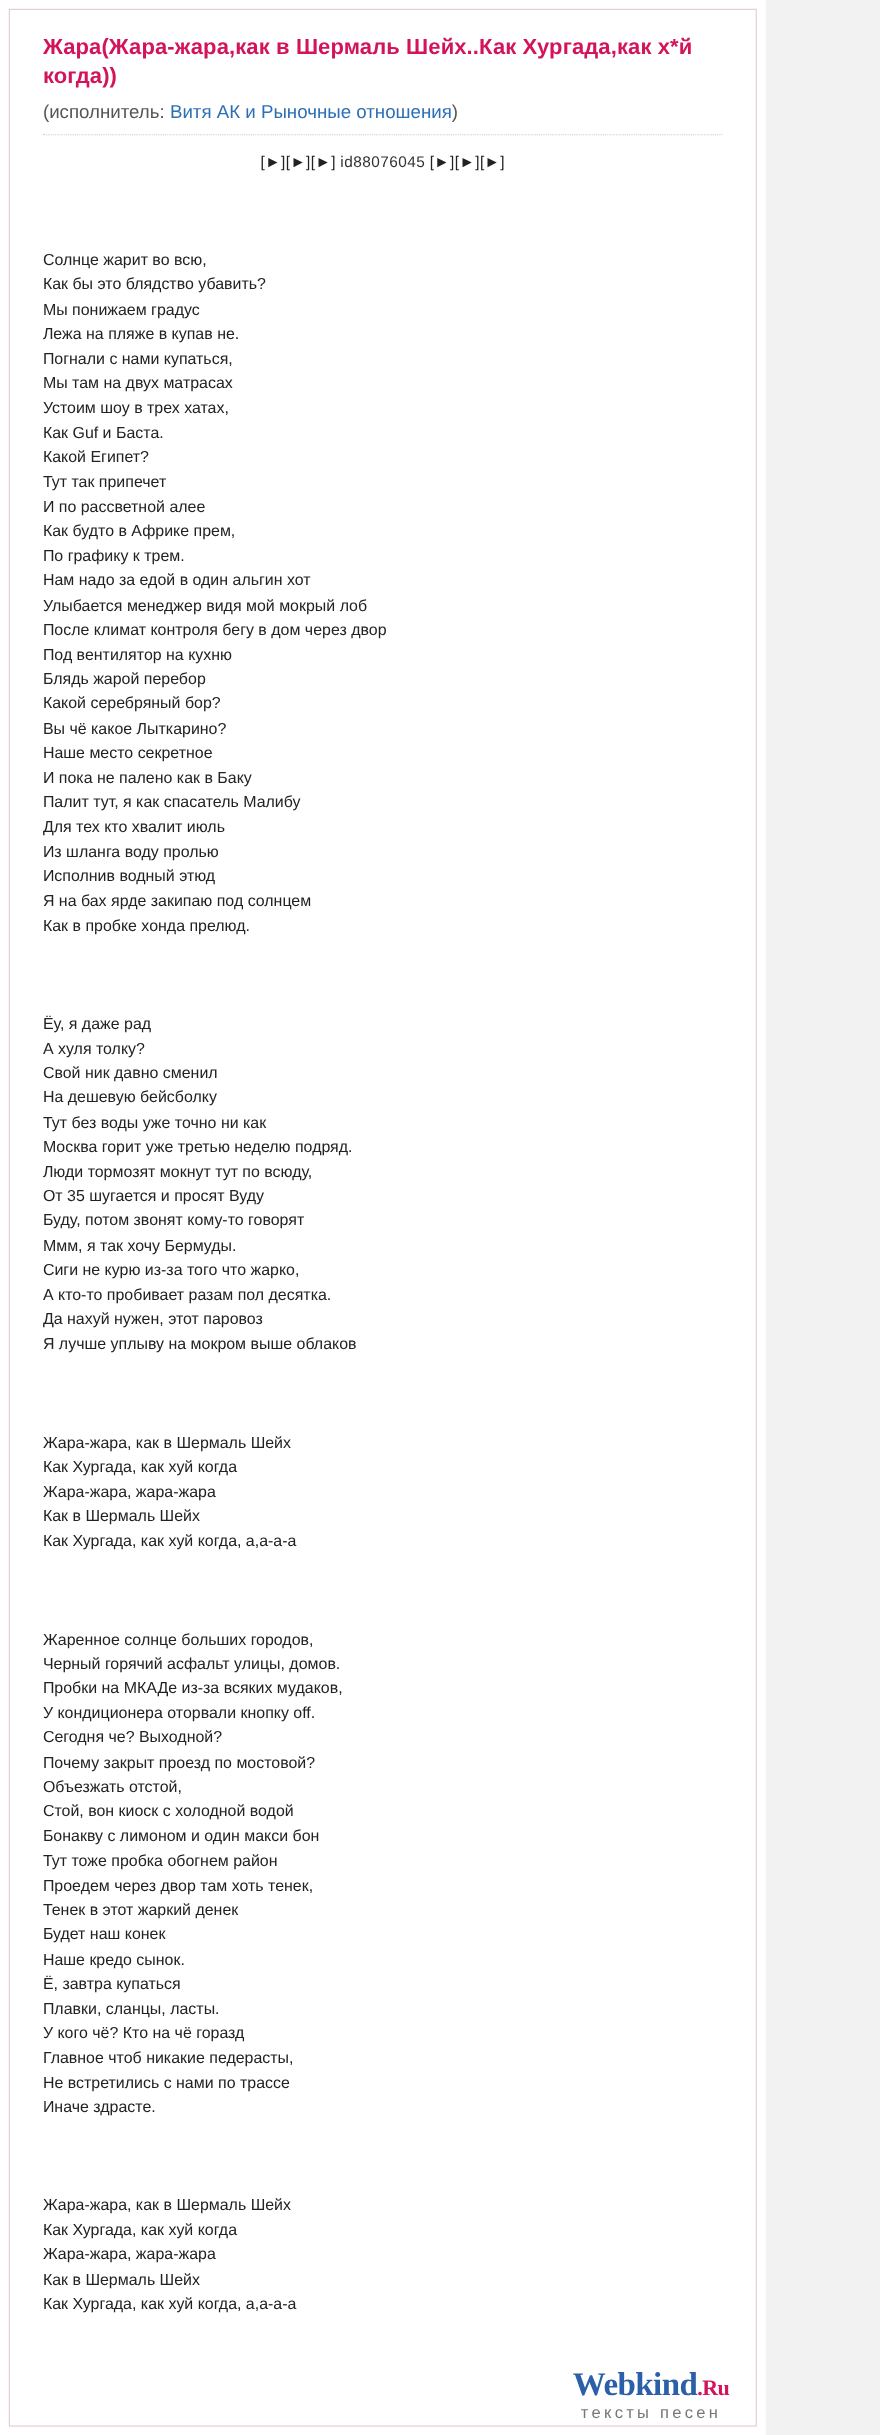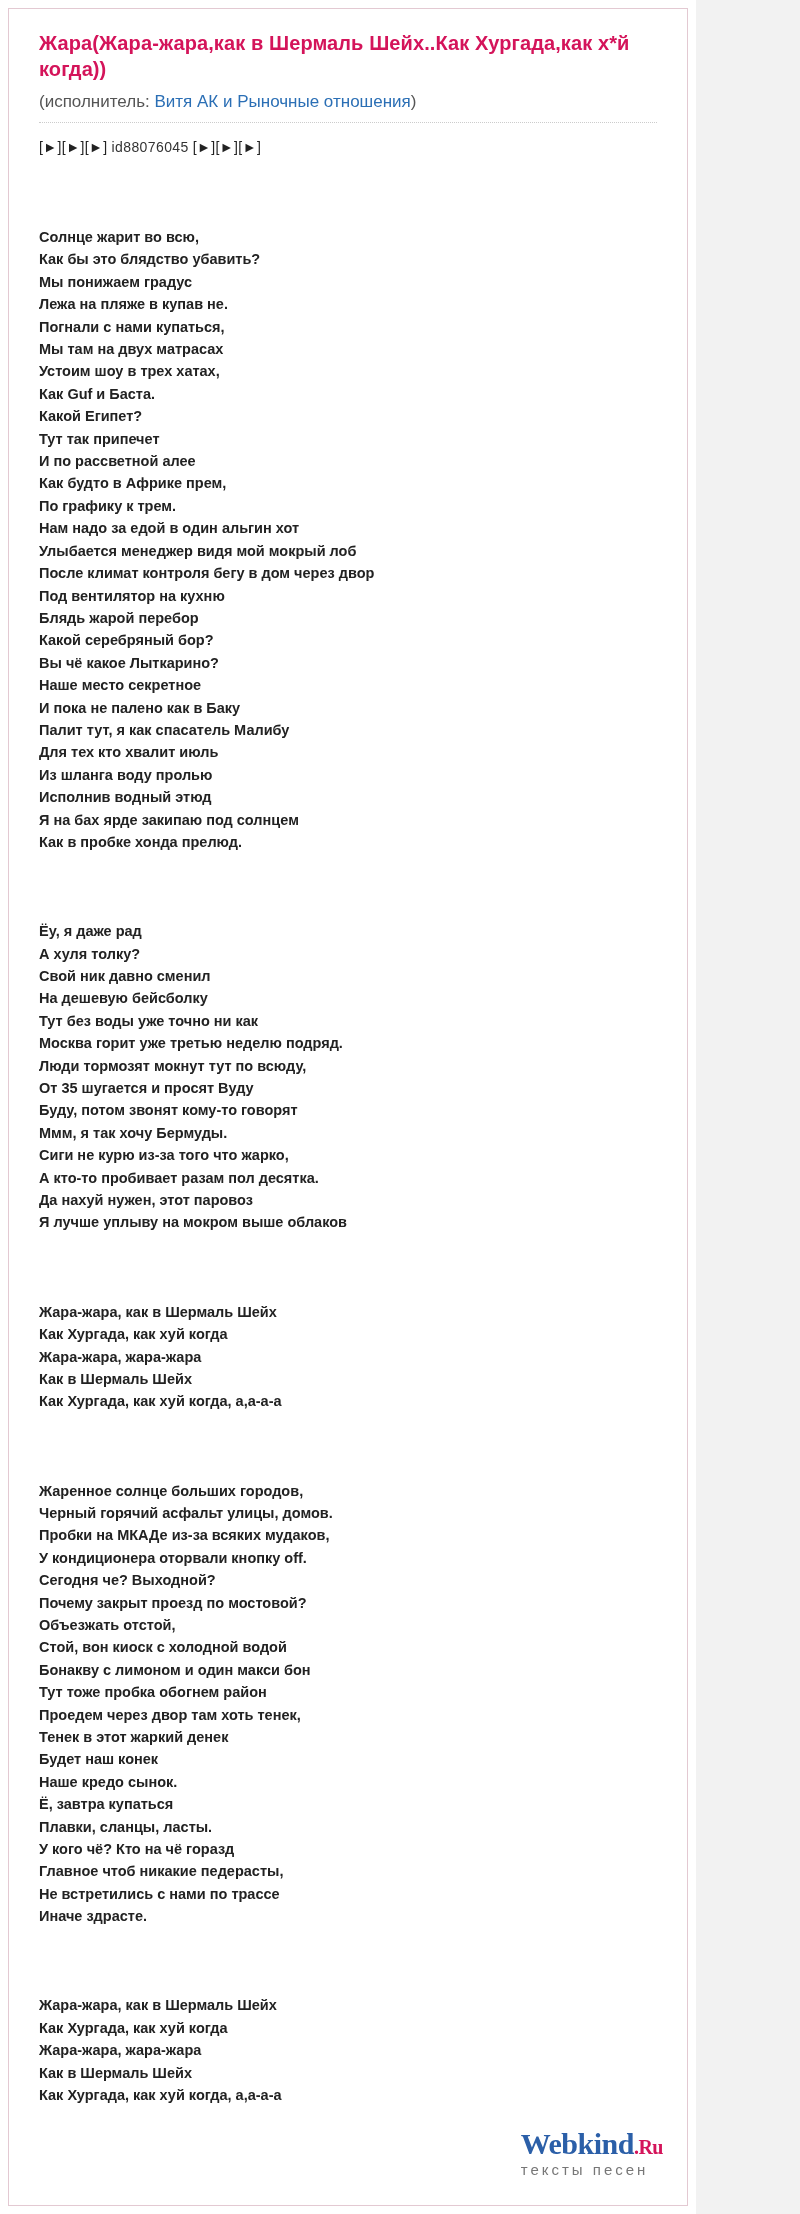--- a/index.html
+++ b/index.html
@@ -52,47 +52,47 @@
   .artist-line a {
     color: #2b6fb5;
     text-decoration: none;
   }
   .player-row {
     font-size: 14px;
     color: #333333;
     margin: 16px 0 26px 0;
     letter-spacing: 0.4px;
     font-family: "Liberation Sans", sans-serif;
+    text-align: center;
   }
   .player-btn {
     color: #222222;
     cursor: pointer;
   }
   .track-id {
     color: #333333;
     padding: 0 4px;
   }
   .lyrics {
     font-size: 14.5px;
     line-height: 22.4px;
     color: #222222;
     white-space: pre-wrap;
     margin: 0;
     font-family: "Liberation Sans", sans-serif;
-    font-weight: bold;
   }
   .lyrics .stanza {
     margin: 0 0 22px 0;
     white-space: pre-wrap;
   }
   .footer {
     position: absolute;
     right: 24px;
-    bottom: 28px;
-    text-align: left;
+    bottom: 4px;
+    text-align: center;
     line-height: 1;
   }
   .logo {
     font-size: 30px;
     font-weight: bold;
     font-family: "Liberation Serif", serif;
     color: #2b5fa8;
     letter-spacing: -0.5px;
   }
   .logo .ru {

